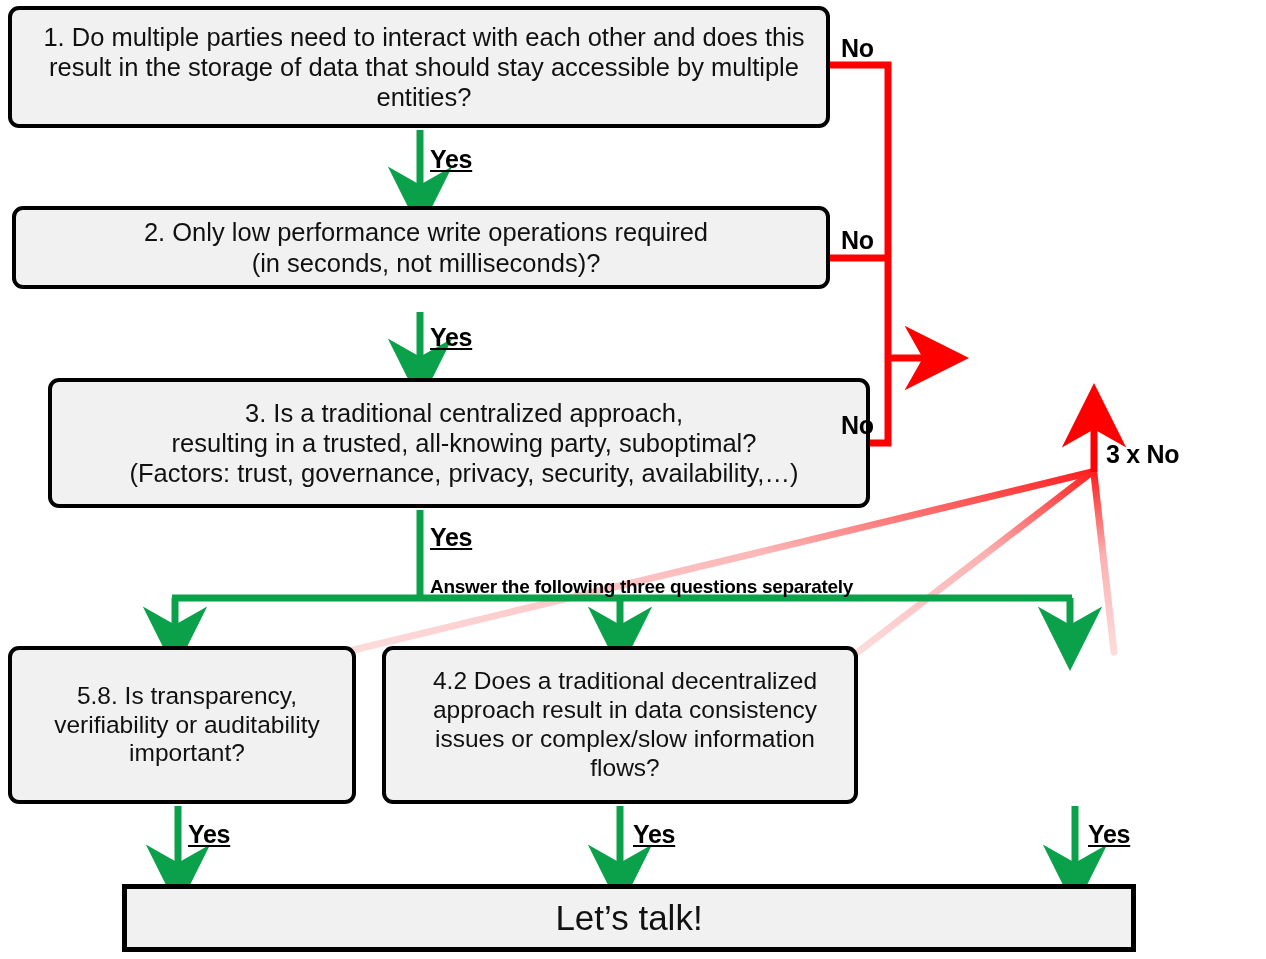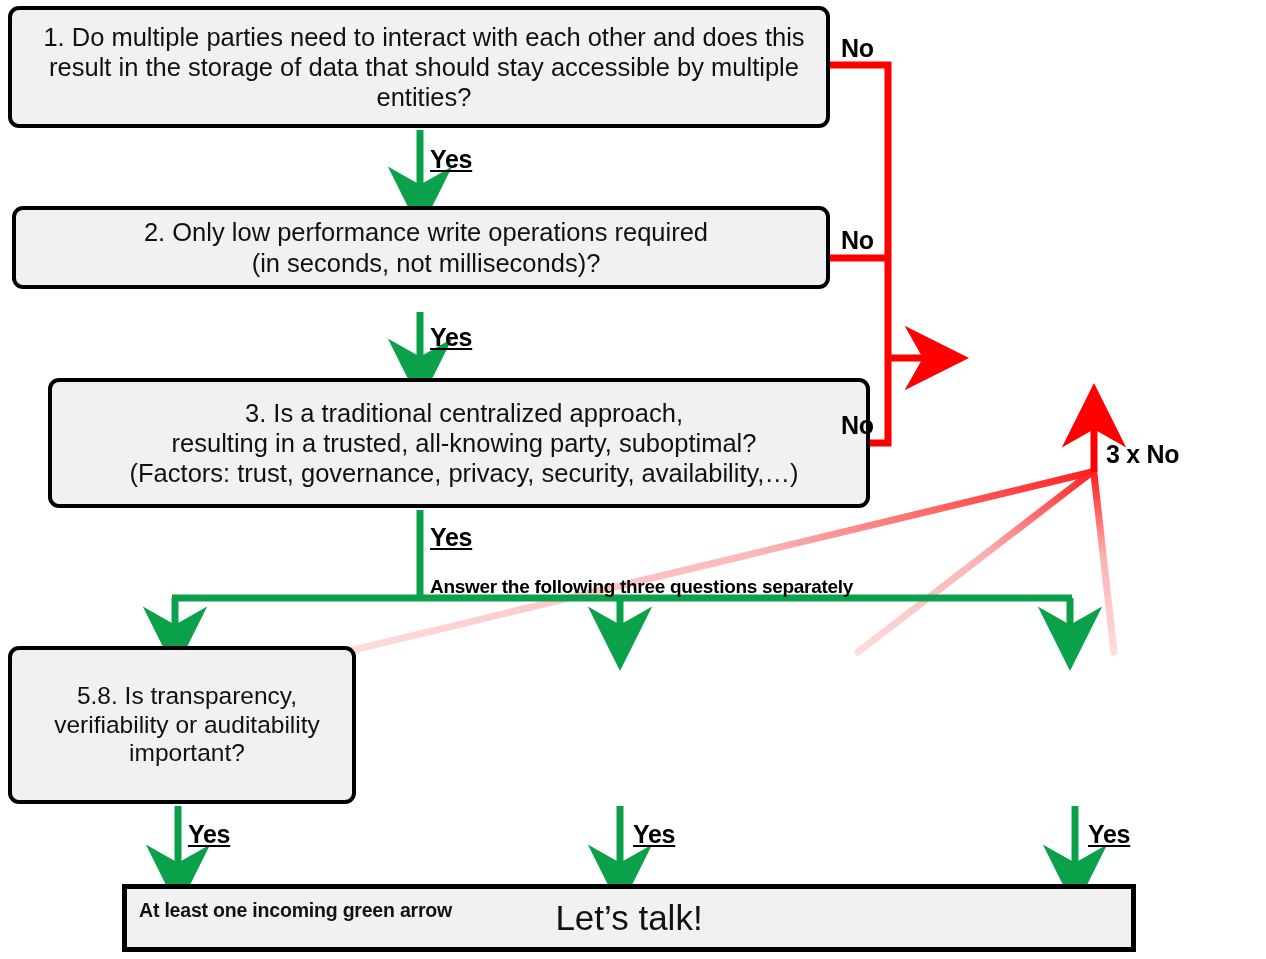--- a/index.html
+++ b/index.html
@@ -167,24 +167,26 @@
     <span>3. Is a traditional centralized approach,
 resulting in a trusted, all-knowing party, suboptimal?
 (Factors:  trust, governance, privacy, security, availability,…)</span>
   </div>
 
 
   <div class="node rounded" id="q41">
     <span>5.8. Is transparency, verifiability or auditability important?</span>
   </div>
 
+  <div class="node rounded" id="q42">
+    <span>4.2 Does a traditional decentralized approach result in data consistency issues or complex/slow information flows?</span>
+  </div>
 
 
   <div class="node square" id="qtalk">
-    <span class="talk-left">At least one incoming green arrow</span>
     <span class="talk-center">Let’s talk!</span>
   </div>
 
   <div class="edge-label lbl-yes" style="left:430px; top:145px;">Yes</div>
 
   <div class="edge-label lbl-yes" style="left:430px; top:323px;">Yes</div>
 
   <div class="edge-label lbl-yes" style="left:430px; top:523px;">Yes</div>
 
   <div class="edge-label lbl-note" style="left:430px; top:568px;margin-top:8px;">Answer the following three questions separately</div>

